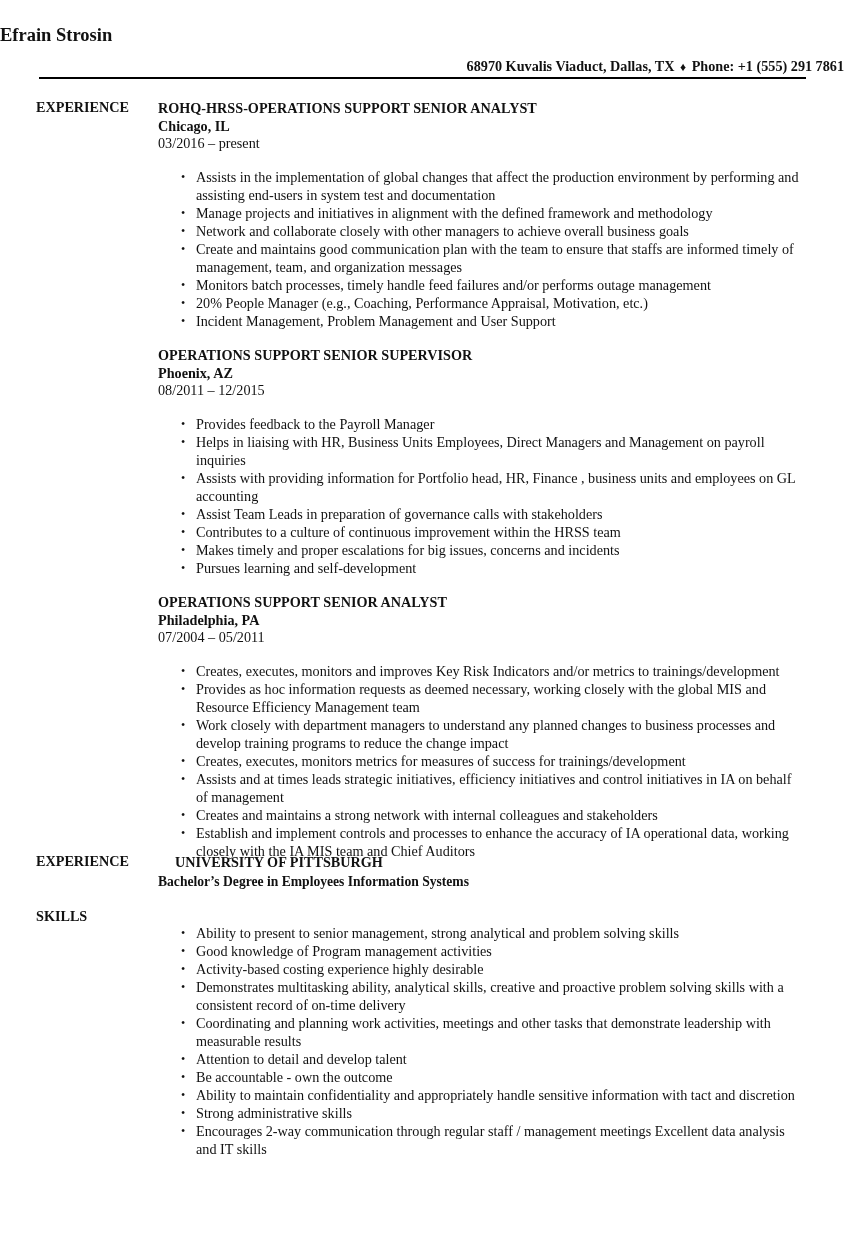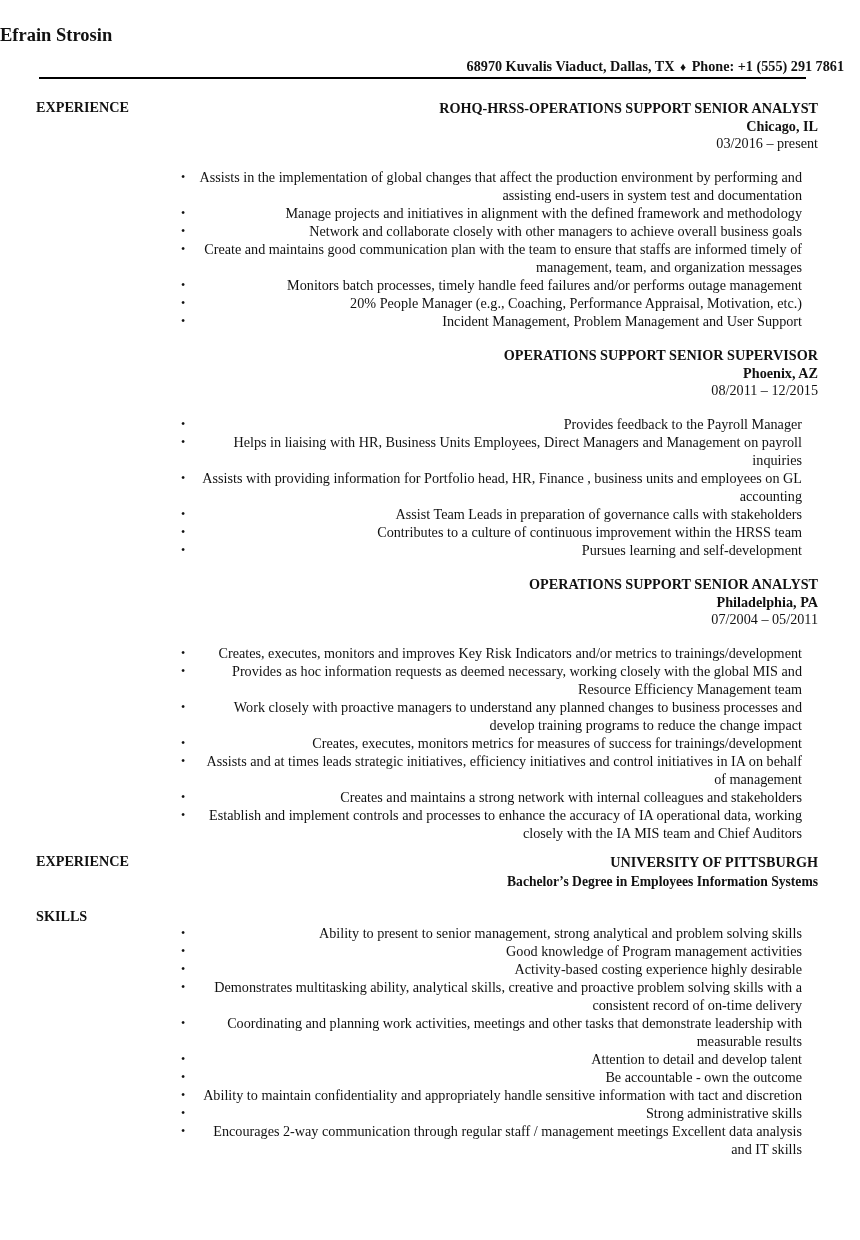--- a/index.html
+++ b/index.html
@@ -8,21 +8,21 @@
       font-family: "Liberation Serif", "DejaVu Serif", serif;
       color: #111111; font-size: 14.2px;
     }
     .name { position: absolute; left: 0; right: 0; top: 25px; font-weight: bold; font-size: 18.5px; text-align: left; }
     .contact { position: absolute; left: 0; right: 16px; top: 58px; font-weight: bold; font-size: 14.2px; text-align: right; margin-left: 23px; }
     .diamond { font-size: 12px; margin: 0 2px; }
     .rule { position: absolute; left: 39px; width: 767px; top: 77px; height: 2px; background: #000; }
 
     .section { position: absolute; left: 0; width: 860px; }
     .section-label { position: absolute; left: 36px; top: 0; font-weight: bold; font-size: 14.2px; }
-    .section-body { position: absolute; left: 158px; top: 0; width: 660px; text-align: right; }
+    .section-body { position: absolute; left: 158px; top: 0; width: 660px; }
 
     .job { margin-bottom: 16px; }
     .job-title { font-weight: bold; font-size: 14.2px; line-height: 18px; height: 19px; }
     .job-loc { font-weight: bold; font-size: 14.2px; line-height: 17px; }
     .job-dates { font-size: 14.2px; line-height: 17px; }
     ul { margin: 16px; padding: 0; list-style: none; }
     li { position: relative; padding-left: 22px; line-height: 18px; font-size: 14.2px; }
     li::before { content: "\2022"; position: absolute; left: 7px; top: 0; font-size: 12px; }
     .edu-school { font-weight: bold; line-height: 19px; margin-left: 17px; }
     .edu-degree { font-weight: bold; font-size: 13.6px; line-height: 19px; }
@@ -58,31 +58,32 @@
     <div class="job">
         <div class="job-title">OPERATIONS SUPPORT SENIOR SUPERVISOR</div>
         <div class="job-loc">Phoenix, AZ</div>
         <div class="job-dates">08/2011 – 12/2015</div>
         <ul>
           <li>Provides feedback to the Payroll Manager</li>
           <li>Helps in liaising with HR, Business Units Employees, Direct Managers and Management on payroll inquiries</li>
           <li>Assists with providing information for Portfolio head, HR, Finance , business units and employees on GL accounting</li>
           <li>Assist Team Leads in preparation of governance calls with stakeholders</li>
           <li>Contributes to a culture of continuous improvement within the HRSS team</li>
+          <li>Makes timely and proper escalations for big issues, concerns and incidents</li>
           <li>Pursues learning and self-development</li>
         </ul>
       </div>
     <div class="job">
         <div class="job-title">OPERATIONS SUPPORT SENIOR ANALYST</div>
         <div class="job-loc">Philadelphia, PA</div>
         <div class="job-dates">07/2004 – 05/2011</div>
         <ul>
           <li>Creates, executes, monitors and improves Key Risk Indicators and/or metrics to trainings/development</li>
           <li>Provides as hoc information requests as deemed necessary, working closely with the global MIS and Resource Efficiency Management team</li>
-          <li>Work closely with proactive managers to understand any planned changes to business processes and develop training programs to reduce the change impact</li>
+          <li>Work closely with department managers to understand any planned changes to business processes and develop training programs to reduce the change impact</li>
           <li>Creates, executes, monitors metrics for measures of success for trainings/development</li>
           <li>Assists and at times leads strategic initiatives, efficiency initiatives and control initiatives in IA on behalf of management</li>
           <li>Creates and maintains a strong network with internal colleagues and stakeholders</li>
           <li>Establish and implement controls and processes to enhance the accuracy of IA operational data, working closely with the IA MIS team and Chief Auditors</li>
         </ul>
       </div>
   </div>
 </div>
 
 <div class="section" style="top:853px;">

